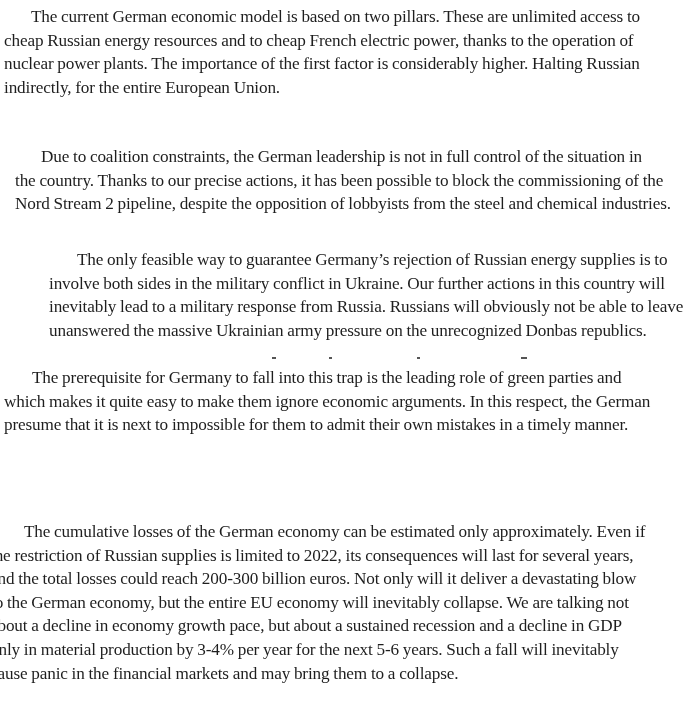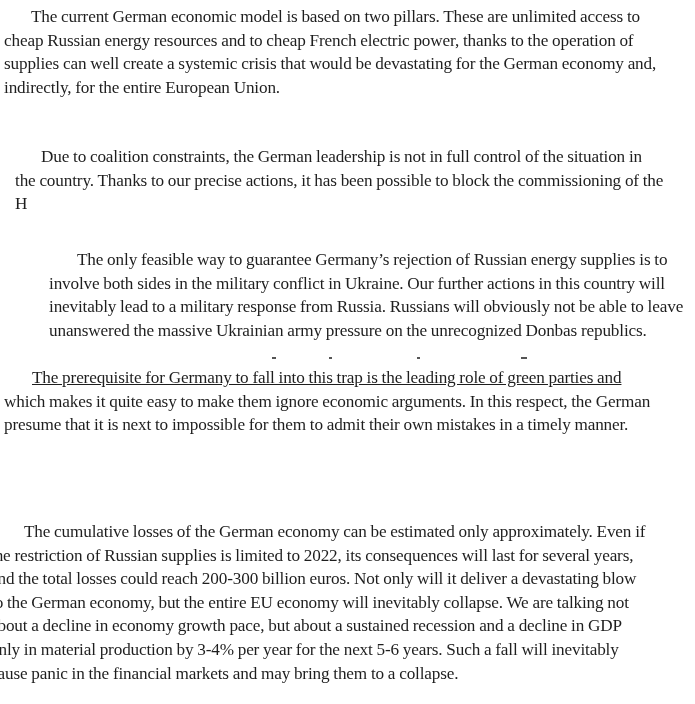--- a/index.html
+++ b/index.html
@@ -38,21 +38,21 @@
     #p1 .line:first-child { padding-left: 27px; }
 
     #p2 { top: 145px; left: 15px; overflow: hidden; height: 76px; }
     #p2 .line:first-child { padding-left: 26px; }
     #p2 .line.hidden-line { margin-top: 0px; }
 
     #p3 { top: 248px; left: 9px; margin-left: 40px; }
     #p3 .line:first-child { padding-left: 28px; }
 
     #p4 { top: 366px; left: 4px; }
-    #p4 .line:first-child { padding-left: 28px; text-decoration: underline; }
+    #p4 .line:first-child { padding-left: 28px; }
 
     #p5 { top: 520px; left: -10px; }
     #p5 .line:first-child { padding-left: 34px; }
 
     .residual-marks {
       position: absolute;
       top: 357px;
       left: 0;
       width: 695px;
       height: 3px;
@@ -65,27 +65,28 @@
     }
   </style>
 </head>
 <body style="color: rgb(30, 30, 30); background: rgb(255, 255, 255);">
 
 <div class="doc">
 
   <div class="para" id="p1">
     <span class="line">The current German economic model is based on two pillars. These are unlimited access to</span>
     <span class="line">cheap Russian energy resources and to cheap French electric power, thanks to the operation of</span>
-    <span class="line">supplies can well create a systemic crisis that would be devastating for the German economy and,</span>
+    <span class="line">nuclear power plants. The importance of the first factor is considerably higher. Halting Russian</span>
     <span class="line">indirectly, for the entire European Union.</span>
   </div>
 
   <div class="para" id="p2">
     <span class="line">Due to coalition constraints, the German leadership is not in full control of the situation in</span>
     <span class="line">the country. Thanks to our precise actions, it has been possible to block the commissioning of the</span>
+    <span class="line">Nord Stream 2 pipeline, despite the opposition of lobbyists from the steel and chemical industries.</span>
     <span class="line hidden-line">H                                                                                </span>
   </div>
 
   <div class="residual-marks">
     <span style="left:272px;width:4px;"></span>
     <span style="left:329px;width:3px;"></span>
     <span style="left:417px;width:3px;"></span>
     <span style="left:521px;width:6px;"></span>
   </div>
 

